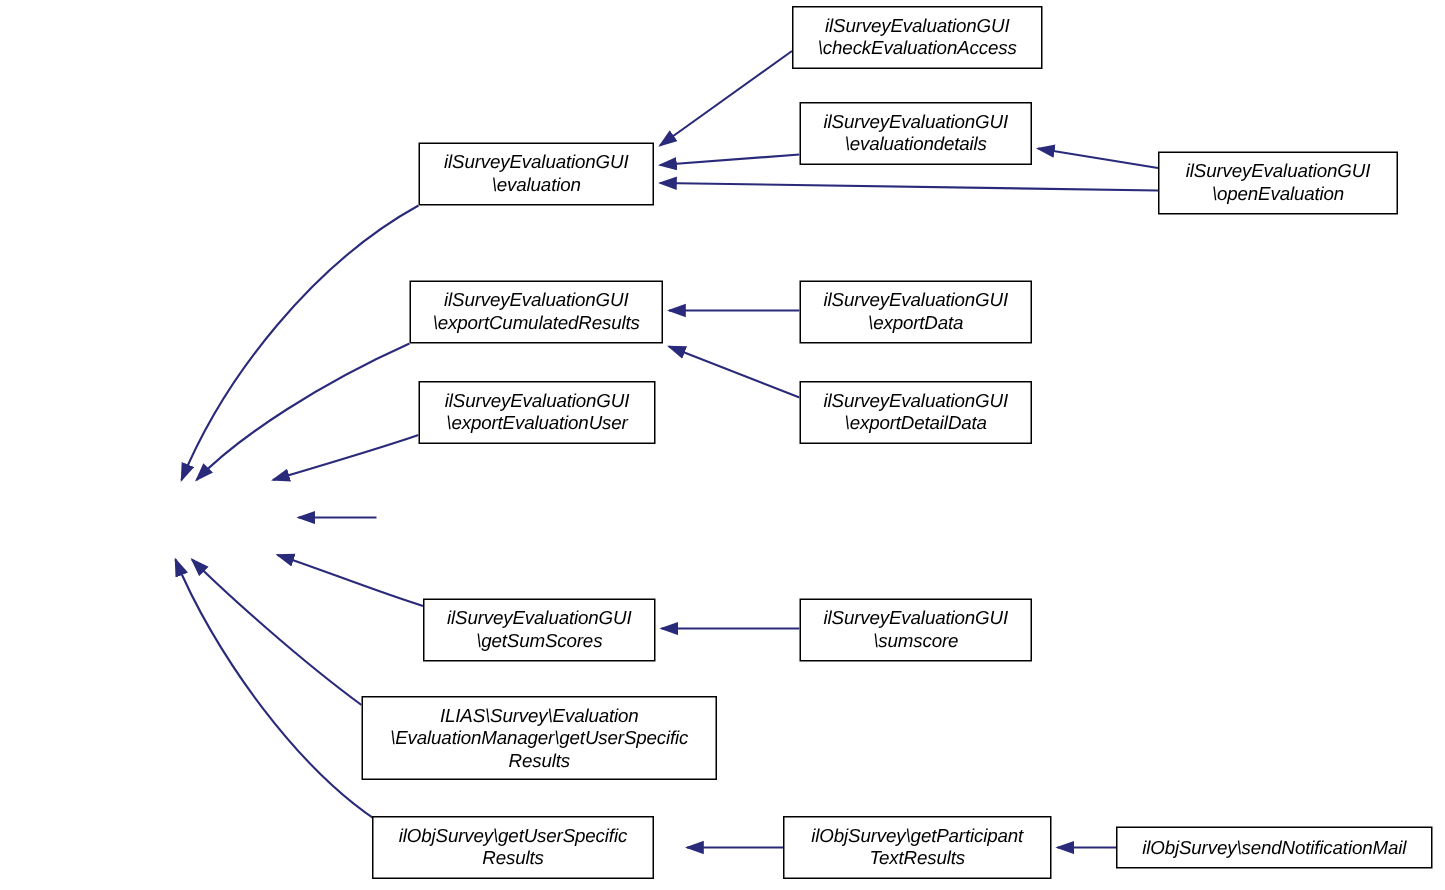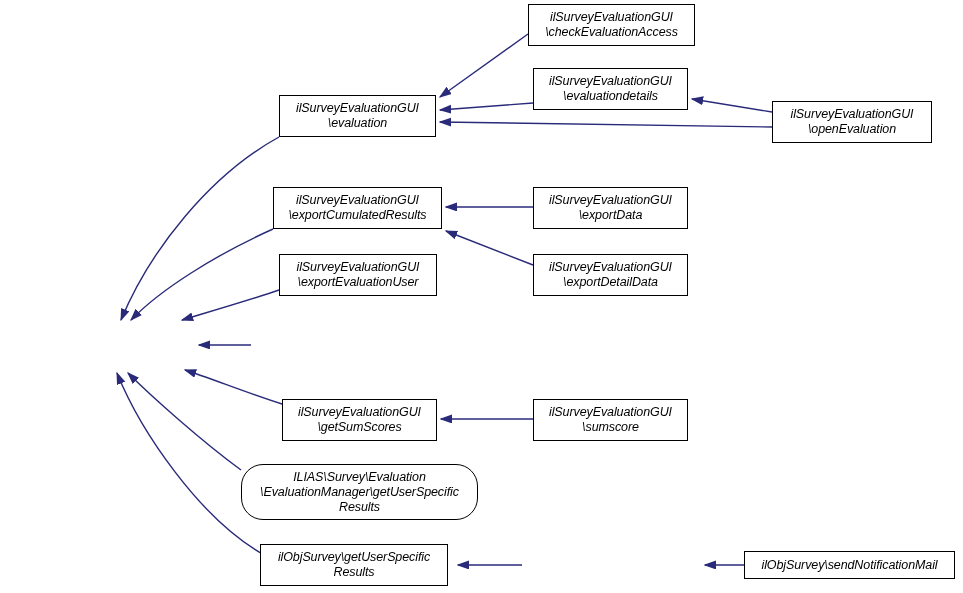--- a/index.html
+++ b/index.html
@@ -123,29 +123,33 @@
   <div class="node" style="left:282px; top:399px; width:155px; height:42px;">
     <span>ilSurveyEvaluationGUI
 \getSumScores</span>
   </div>
 
   <div class="node" style="left:533px; top:399px; width:155px; height:42px;">
     <span>ilSurveyEvaluationGUI
 \sumscore</span>
   </div>
 
-  <div class="node" style="left:241px; top:464px; width:237px; height:56px;border-radius:22px;">
+  <div class="node" style="left:241px; top:464px; width:237px; height:56px;">
     <span>ILIAS\Survey\Evaluation
 \EvaluationManager\getUserSpecific
 Results</span>
   </div>
 
-  <div class="node" style="left:260px; top:544px; width:188px; height:42px;">
+  <div class="node" style="left:248px; top:544px; width:188px; height:42px;">
     <span>ilObjSurvey\getUserSpecific
 Results</span>
   </div>
 
+  <div class="node" style="left:522px; top:544px; width:179px; height:42px;">
+    <span>ilObjSurvey\getParticipant
+TextResults</span>
+  </div>
 
   <div class="node" style="left:744px; top:551px; width:211px; height:28px;">
     <span>ilObjSurvey\sendNotificationMail</span>
   </div>
 
 </div>
 
 </body></html>

